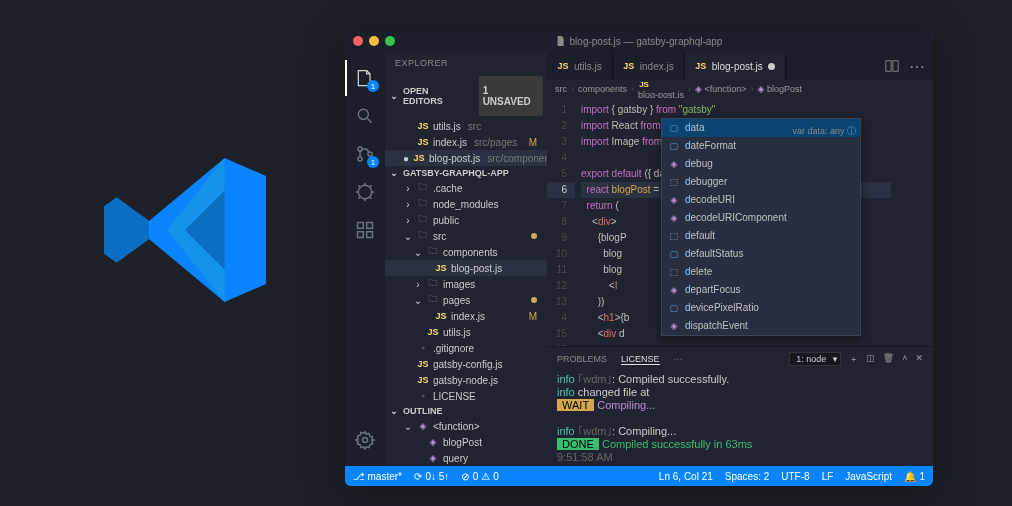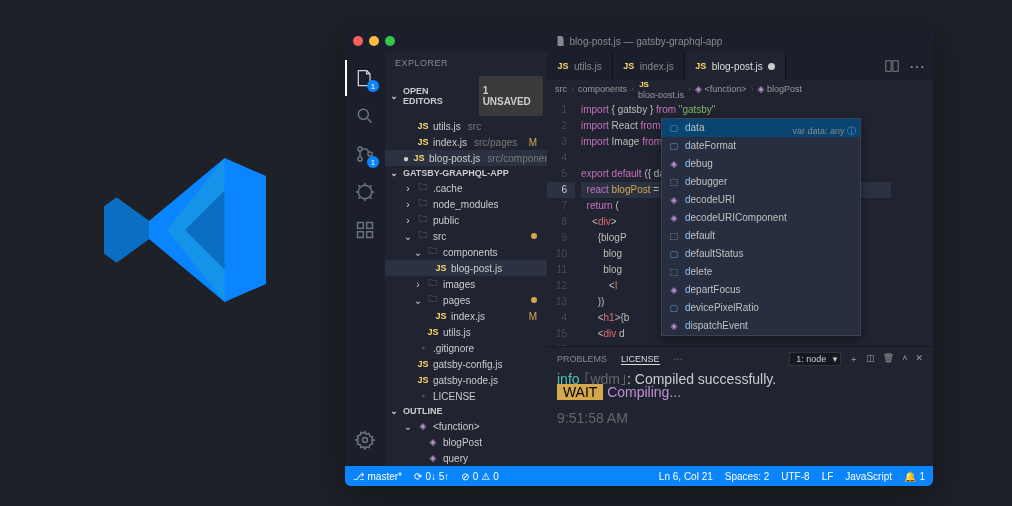--- a/index.html
+++ b/index.html
@@ -56,21 +56,21 @@
 .ii-var{color:#5a9cd6}.ii-fn{color:#c18ed4}.ii-kw{color:#aaa}
 .hl{color:#8cc8ff}
 .panel{height:120px;background:#1f2430;border-top:1px solid #141820;display:flex;flex-direction:column}
 .panel-tabs{height:24px;display:flex;align-items:center;gap:14px;padding:0 10px;font-size:9px;color:#8a8a8a}
 .panel-tabs .ptab{cursor:pointer}
 .panel-tabs .ptab.active{color:#dcdcdc;border-bottom:1px solid #dcdcdc}
 .panel-tabs .dots{cursor:pointer}
 .panel-right{margin-left:auto;display:flex;align-items:center;gap:8px}
 .term-select{background:#141820;color:#ccc;font-size:9px;border:1px solid #333;padding:1px 14px 1px 6px;position:relative}
 .panel-icons{display:flex;gap:8px;color:#9a9a9a}
-.terminal{flex:1;padding:2px 10px;font-family:Menlo,Consolas,monospace;font-size:14px;line-height:13px;overflow:hidden;color:#ccc}
+.terminal{flex:1;padding:2px 10px;font-family:Menlo,Consolas,monospace;font-size:11px;line-height:13px;overflow:hidden;color:#ccc}
 .t-info{color:#4fc1b0}.t-dim{color:#666}.t-wait{background:#d4a94c;color:#000;padding:0 2px}.t-done{background:#3bbd6f;color:#000;padding:0 2px}.t-ok{color:#3bbd6f}
 .statusbar{height:20px;background:#0a84ff;color:#fff;display:flex;align-items:center;font-size:10px;padding:0 8px;gap:12px}
 .statusbar .r{margin-left:auto;display:flex;gap:12px}
 .statusbar span{display:flex;align-items:center;gap:3px}
 svg{display:block}
 </style>
 </head>
 <body>
 
 <svg class="logo" viewBox="0 0 100 100">
@@ -412,22 +412,25 @@
               <span>＋</span>
               <span>◫</span>
               <span>🗑</span>
               <span>˄</span>
               <span>✕</span>
             </div>
           </div>
         </div>
         <div class="terminal" id="terminal">
             <div><span class="t-info">info</span> <span class="t-dim">｢wdm｣</span>: Compiled successfully.</div>
+            <div><span class="t-info">info</span> changed file at</div>
             <div><span class="t-wait">&nbsp;WAIT&nbsp;</span> <span style="color:#c18ed4">Compiling...</span></div>
             <div>&nbsp;</div>
+            <div><span class="t-info">info</span> <span class="t-dim">｢wdm｣</span>: Compiling...</div>
+            <div><span class="t-done">&nbsp;DONE&nbsp;</span> <span class="t-ok">Compiled successfully in 63ms</span></div>
             <div><span class="t-dim">9:51:58 AM</span></div>
           </div>
       </div>
     </div>
   </div>
 
   <div class="statusbar">
     <span>⎇ <span>master*</span></span>
     <span>⟳ <span>0↓ 5↑</span></span>
     <span>⊘ <span>0</span> ⚠ <span>0</span></span>

